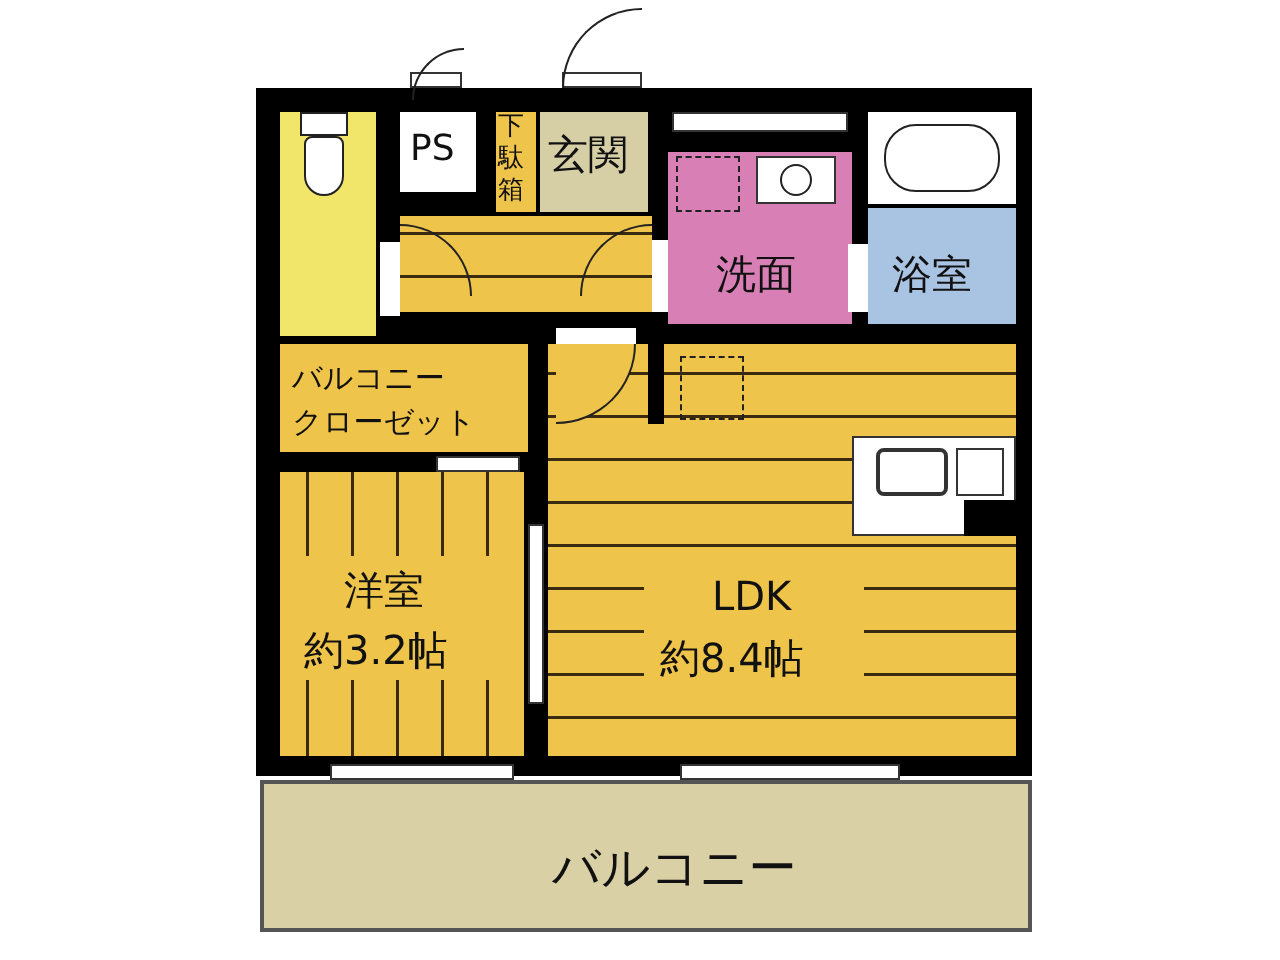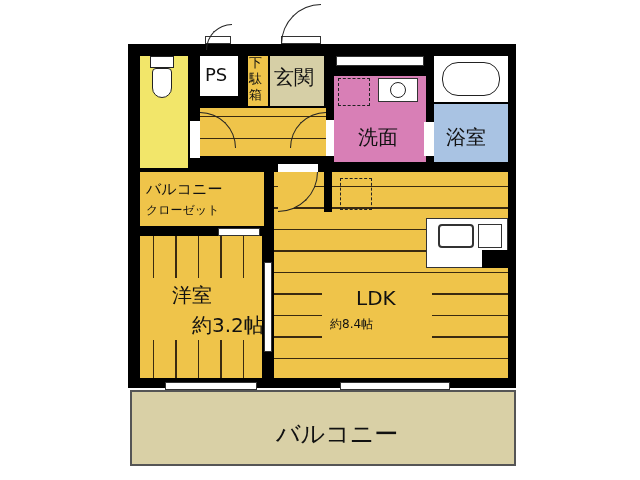--- a/index.html
+++ b/index.html
@@ -59,38 +59,38 @@
 <div class="abs white" style="left:326px;top:120px;width:8px;height:36px;"></div>
 
 <div class="abs white" style="left:434px;top:56px;width:74px;height:46px;"></div>
 <div class="abs" style="left:442px;top:62px;width:58px;height:34px;border:1.5px solid #222;border-radius:16px;background:#fff;"></div>
 <div class="abs bath" style="left:434px;top:104px;width:74px;height:58px;"></div>
 <div class="lbl" style="left:446px;top:124px;font-size:20px;">浴室</div>
 <div class="abs white" style="left:424px;top:122px;width:10px;height:34px;"></div>
 
 <div class="abs wood" style="left:140px;top:172px;width:124px;height:54px;"></div>
 <div class="lbl" style="left:146px;top:180px;font-size:15px;">バルコニー</div>
-<div class="lbl" style="left:146px;top:202px;font-size:12px;font-family:Liberation Mono, monospace;">クローゼット</div>
+<div class="lbl" style="left:146px;top:202px;font-size:15px;font-family:Liberation Mono, monospace;">クローゼット</div>
 <div class="abs win" style="left:218px;top:228px;width:42px;height:8px;"></div>
 
 <div class="abs wood planks-v" style="left:140px;top:236px;width:122px;height:142px;background-position:-8px 0;"></div>
 <div class="abs" style="left:150px;top:278px;width:100px;height:62px;background:#efc44a;"></div>
 <div class="lbl" style="left:172px;top:282px;font-size:20px;">洋室</div>
-<div class="lbl" style="left:152px;top:312px;font-size:20px;margin-left:40px;">約3.2帖</div>
+<div class="lbl" style="left:152px;top:312px;font-size:20px;">約3.2帖</div>
 <div class="abs win" style="left:264px;top:262px;width:8px;height:90px;"></div>
 <div class="abs win" style="left:165px;top:382px;width:92px;height:8px;"></div>
 
 <div class="abs wood planks-h" style="left:274px;top:172px;width:234px;height:206px;background-position:0 -6px;"></div>
 <div class="abs white" style="left:278px;top:164px;width:40px;height:10px;"></div>
 <div class="abs door-arc" style="left:278px;top:172px;width:40px;height:40px;border-radius:0 0 40px 0;border-left:none;border-top:none;background:#efc44a;"></div>
 <div class="abs wall" style="left:324px;top:172px;width:8px;height:40px;"></div>
 <div class="abs dash" style="left:340px;top:178px;width:32px;height:32px;"></div>
 <div class="abs white" style="left:426px;top:218px;width:82px;height:50px;border:1px solid #333;"></div>
 <div class="abs" style="left:438px;top:224px;width:36px;height:24px;border:2px solid #333;border-radius:4px;background:#fff;"></div>
 <div class="abs" style="left:478px;top:224px;width:24px;height:24px;border:1.5px solid #333;background:#fff;"></div>
 <div class="abs wall" style="left:482px;top:250px;width:26px;height:18px;"></div>
 <div class="abs" style="left:322px;top:282px;width:110px;height:64px;background:#efc44a;"></div>
 <div class="lbl" style="left:356px;top:286px;font-size:20px;text-align:center;">LDK</div>
-<div class="lbl" style="left:330px;top:316px;font-size:12px;">約8.4帖</div>
+<div class="lbl" style="left:330px;top:316px;font-size:20px;">約8.4帖</div>
 <div class="abs win" style="left:340px;top:382px;width:110px;height:8px;"></div>
 
 <div class="abs balcony" style="left:130px;top:390px;width:386px;height:76px;"></div>
 <div class="lbl" style="left:276px;top:418px;font-size:24px;">バルコニー</div>
 
 </body></html>

